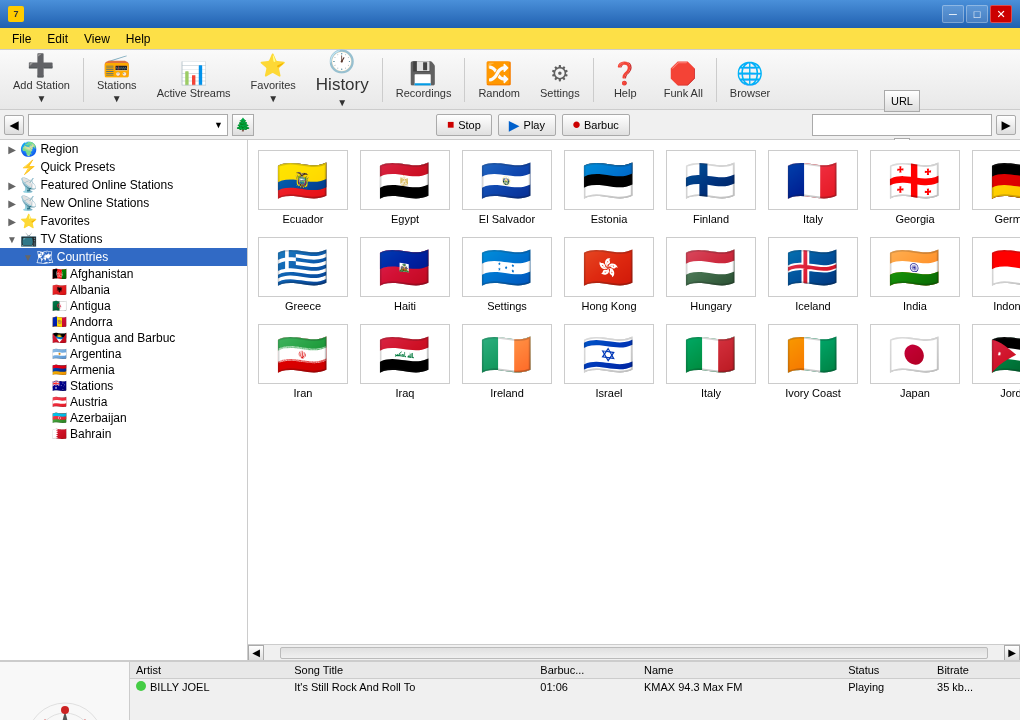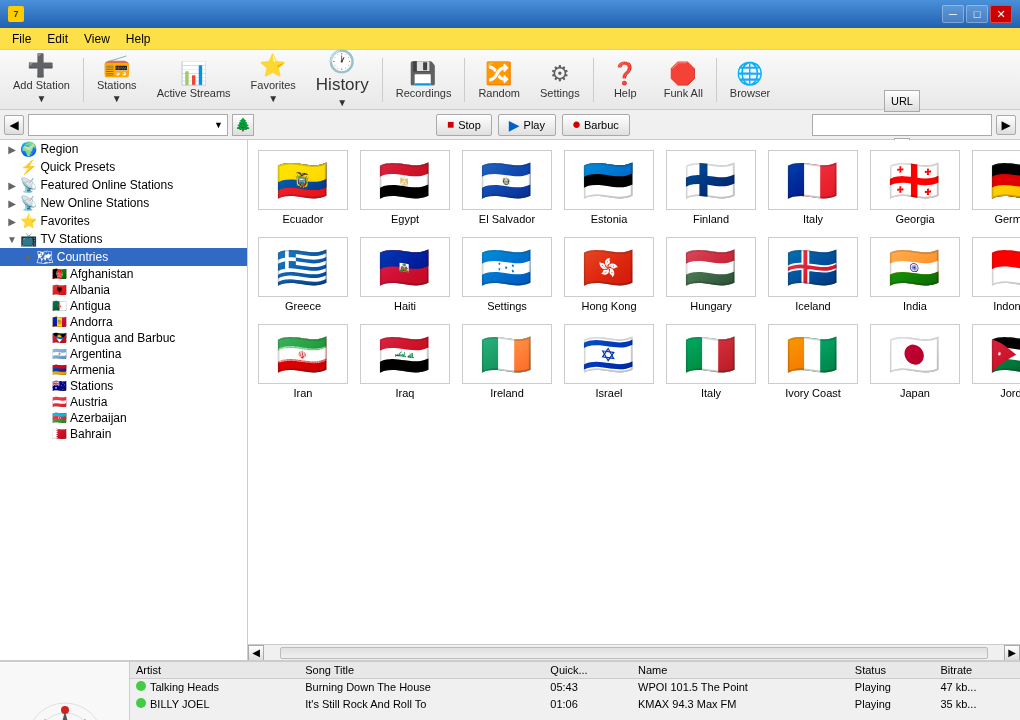--- a/index.html
+++ b/index.html
@@ -495,35 +495,27 @@
       <circle cx="45" cy="14" r="4" fill="#cc2222"></circle>
     </svg>
   </div>
 
   <div class="now-playing-table">
     <table class="np-table">
       <thead>
         <tr>
           <th>Artist</th>
           <th>Song Title</th>
-          <th>Quick...</th>
+          <th>Barbuc...</th>
           <th>Name</th>
           <th>Status</th>
           <th>Bitrate</th>
         </tr>
       </thead>
       <tbody id="np-tbody">
-          <tr>
-            <td><span class="status-dot"></span>Talking Heads</td>
-            <td>Burning Down The House</td>
-            <td>05:43</td>
-            <td>WPOI 101.5 The Point</td>
-            <td>Playing</td>
-            <td>47 kb...</td>
-          </tr>
           <tr>
             <td><span class="status-dot"></span>BILLY JOEL</td>
             <td>It's Still Rock And Roll To</td>
             <td>01:06</td>
             <td>KMAX 94.3 Max FM</td>
             <td>Playing</td>
             <td>35 kb...</td>
           </tr>
         </tbody>
     </table>

